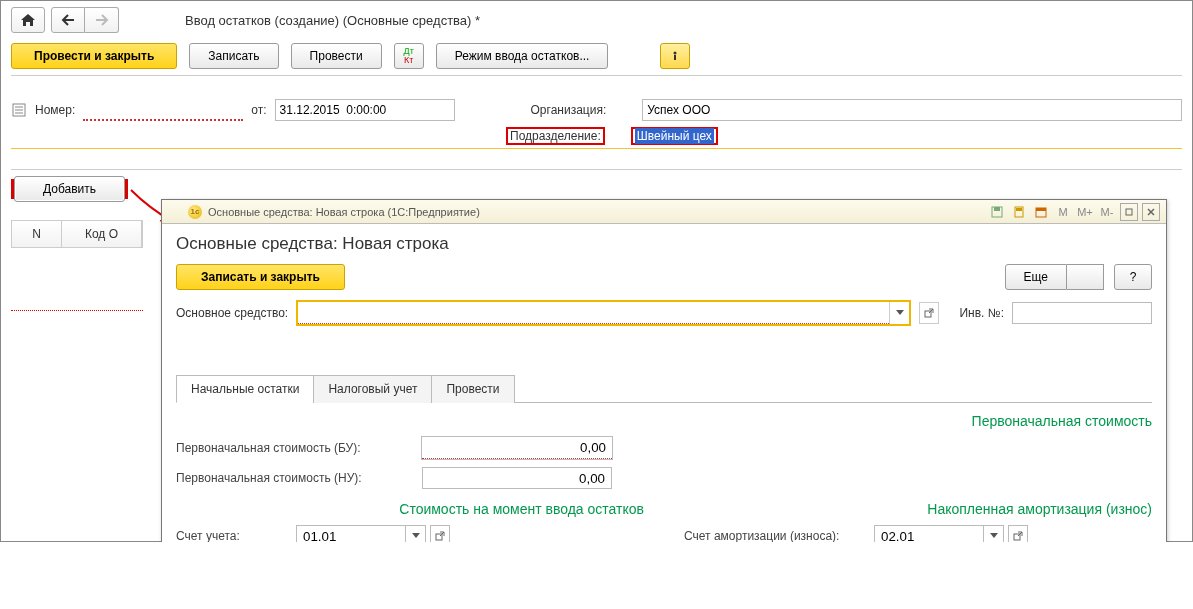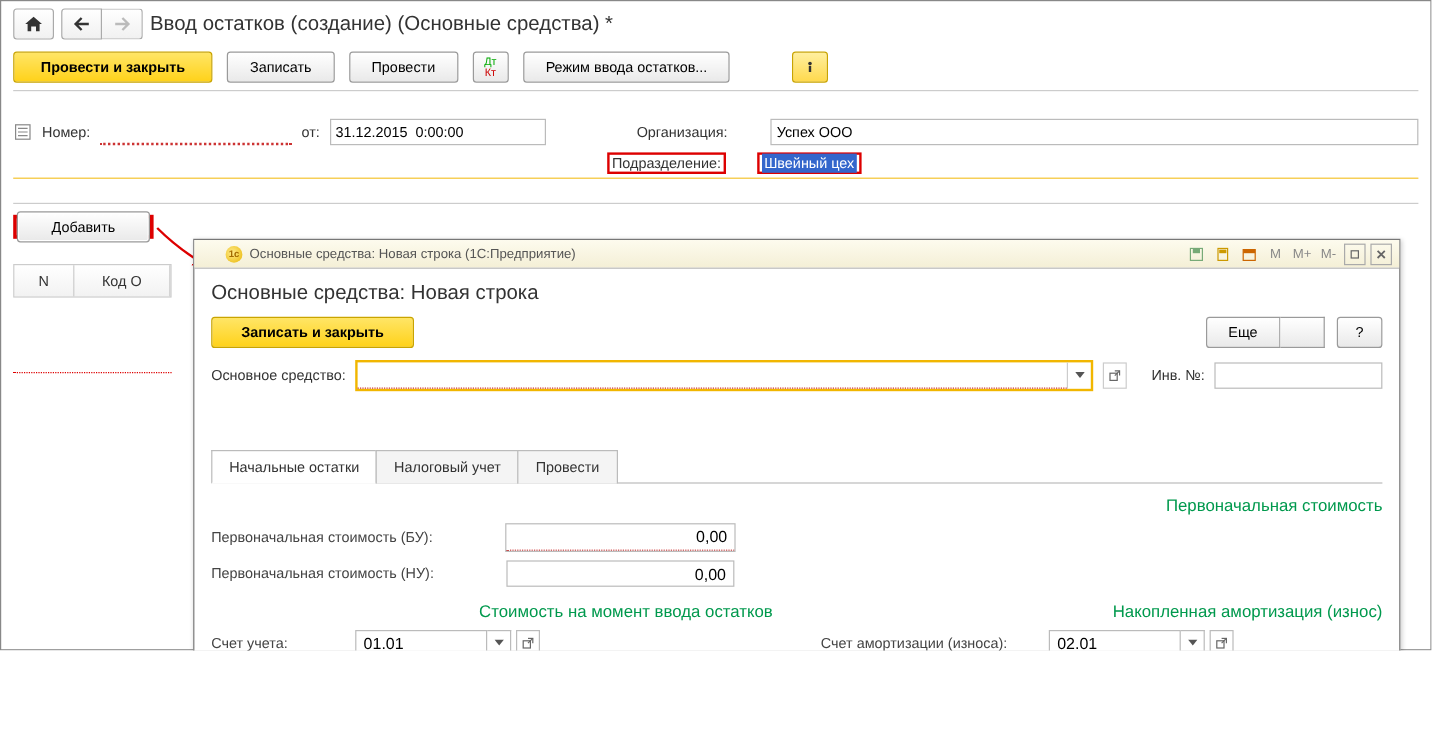--- a/index.html
+++ b/index.html
@@ -5,21 +5,21 @@
   * { box-sizing: border-box; margin: 0; padding: 0; }
   body { font-family: Arial, sans-serif; font-size: 12px; background: #fff; color: #333; width: 1193px; }
   .outer { border: 1px solid #888; position: relative; }
 
   
   .topbar { padding: 6px 10px 4px; display: flex; align-items: center; gap: 6px; }
   .nav-btn { display: inline-flex; align-items: center; justify-content: center; height: 26px; min-width: 34px; border: 1px solid #aaa; background: linear-gradient(#fff,#f1f1f1); border-radius: 3px; cursor: pointer; }
   .nav-group { display: inline-flex; }
   .nav-group .nav-btn:first-child { border-top-right-radius: 0; border-bottom-right-radius: 0; }
   .nav-group .nav-btn:last-child { border-top-left-radius: 0; border-bottom-left-radius: 0; border-left: none; }
-  .nav-title { font-size: 17px; }
+  .nav-title { font-size: 13px; margin-left: 60px; }
 
   
   .actions { padding: 6px 10px; display: flex; align-items: center; gap: 12px; }
   .btn { height: 26px; padding: 0 18px; border: 1px solid #9a9a9a; background: linear-gradient(#ffffff,#e9e9e9); border-radius: 3px; font-size: 12px; cursor: pointer; display: inline-flex; align-items: center; justify-content: center; }
   .btn.primary { background: linear-gradient(#ffe566,#ffd21a); border-color: #c9a400; font-weight: bold; }
   .btn.wide { padding: 0 22px; }
   .icon-btn { width: 30px; min-width: 30px; padding: 0; }
   .gap { width: 28px; }
 
   

